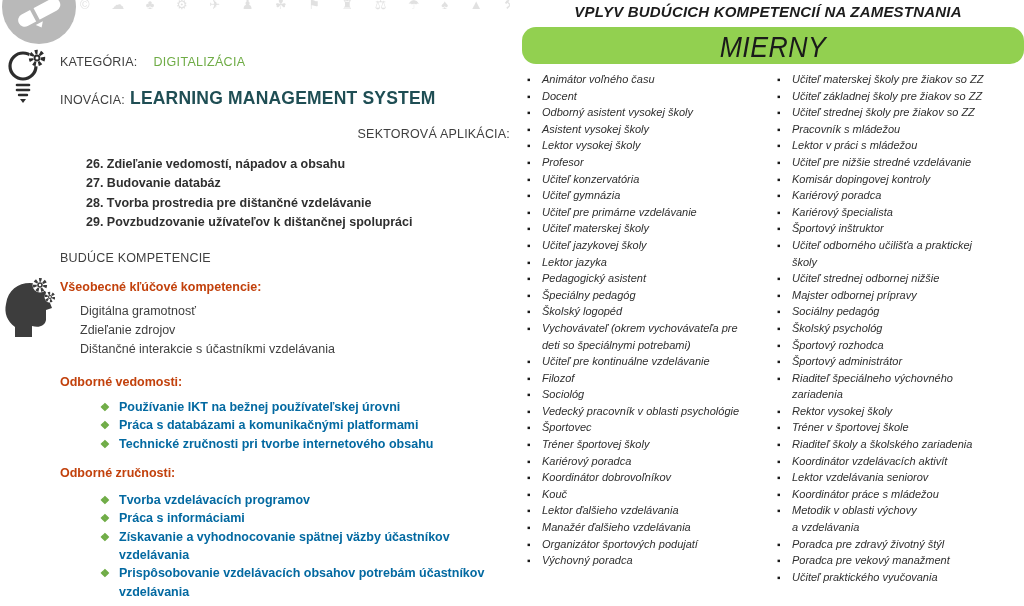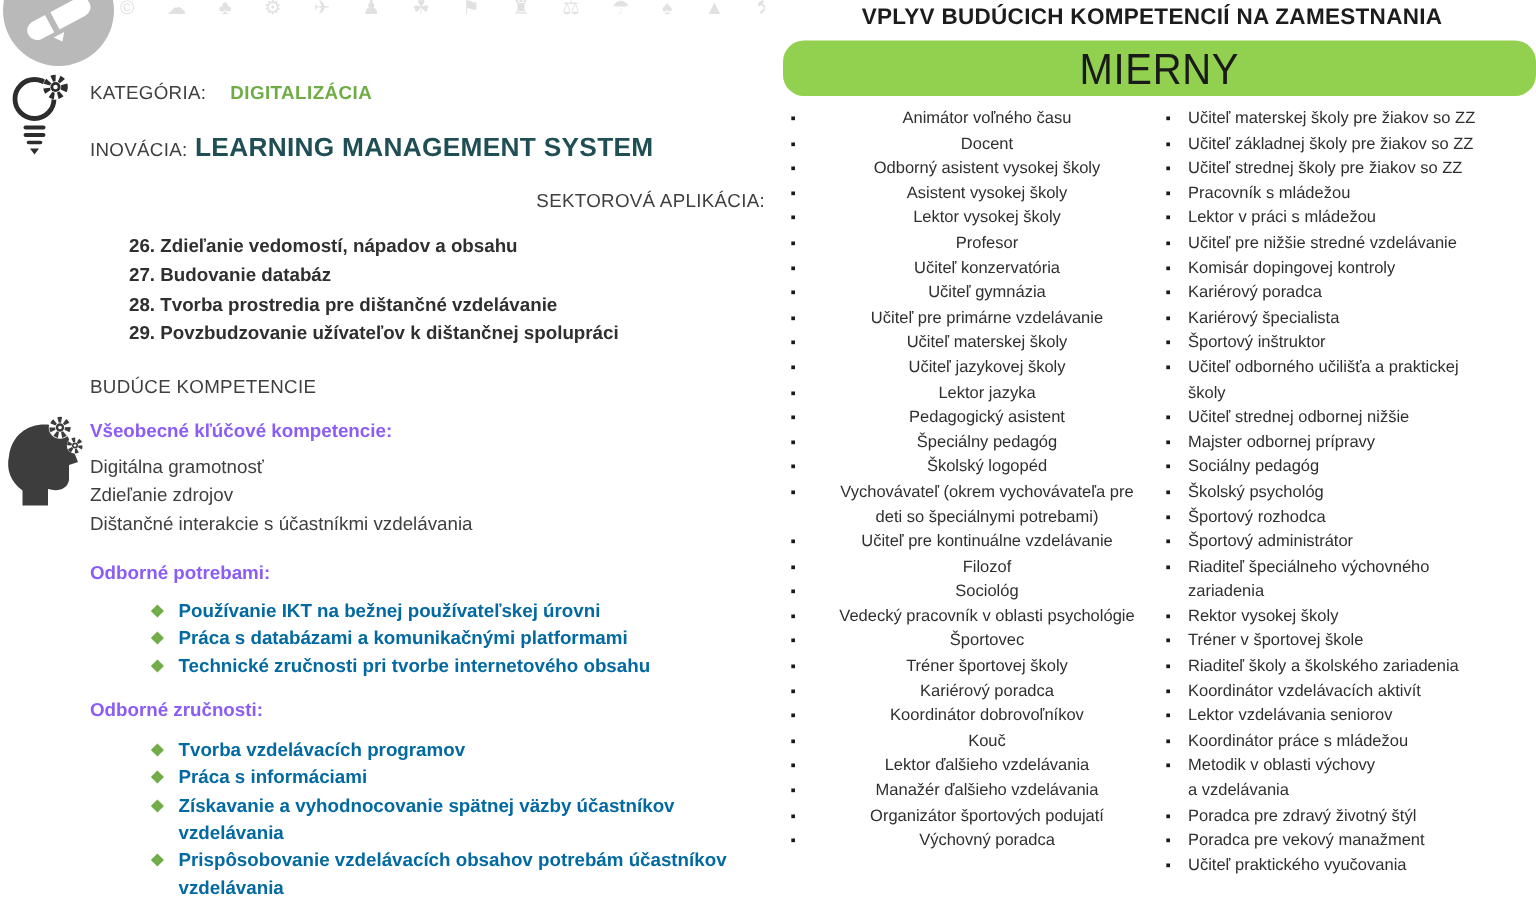--- a/index.html
+++ b/index.html
@@ -18,59 +18,59 @@
   }
 
   
   .left-icon-bulb { position:absolute; left:7px; top:46px; }
   .left-icon-head { position:absolute; left:3px; top:276px; }
 
   .left-text { position:absolute; left:60px; top:55px; width:450px; font-size:12.5px; }
 
   .inline-row { white-space:nowrap; }
   .lbl { color:#3f3f3f; letter-spacing:.2px; }
-  .cat-value { font-weight:bold; color:#6fac46; margin-left:16px; letter-spacing:.3px; }
+  .cat-value { font-weight:normal; color:#6fac46; margin-left:16px; letter-spacing:.3px; }
   .innovation-row { margin-top:19px; }
   .inn-value { font-weight:bold; color:#1f4e54; font-size:17.5px; margin-left:5px; letter-spacing:.2px; }
   .sector-label { margin-top:18px;text-align:right; }
   ul { list-style:none; }
   .sector-list { margin-top:14px; margin-left:26px; font-weight:bold; color:#2f2f2f; }
   .sector-list li { line-height:19.3px; }
   .future-label { margin-top:19px; }
-  .sub-heading { margin-top:15px; font-weight:bold; color:#8b5cf6; }
-  .plain-list { margin-top:8px; }
+  .sub-heading { margin-top:15px; font-weight:bold; color:#c2410c; }
+  .plain-list { margin-top:8px;margin-left:20px; }
   .plain-list li { line-height:19px; }
   .kn-heading { margin-top:16px; }
   .diamond-list { margin-top:9px; margin-left:40px; }
   .diamond-list li {
     position:relative; padding-left:19px; line-height:18.3px;
     font-weight:bold; color:#0369a1; white-space:pre-line;
   }
   .diamond-list .bullet { position:absolute; left:0; top:0; }
   .diamond-list .bullet::before { content:"\2756"; color:#6fac46; font-size:11px; }
   .sk-heading { margin-top:13px; }
   .sk-list { margin-top:11px; }
 
   
-  .right-panel { position:absolute; left:512px; top:0; width:512px; height:452px; }
+  .right-panel { position:absolute; left:512px; top:0; width:512px; height:452px;font-style:italic; }
   .rp-title {
     position:absolute; left:0; top:3px; width:512px; text-align:center;
     font-size:15px; font-weight:bold; color:#1c1c1c; letter-spacing:.2px;
   }
   .level-bar {
     position:absolute; left:10px; top:27px; width:502px; height:37px;
     background:#92d050; display:flex; align-items:flex-end; justify-content:center;border-radius:14px;
   }
   .level-bar span {
     font-size:29px; font-weight:500; color:#1a1a1a; letter-spacing:.5px;
     transform:scaleX(.92);
   }
   .occ-cols { position:absolute; left:0; top:71px; width:512px; display:flex; }
   .occ-list { width:248px; }
-  .occ-list.col1 { margin-left:14px;text-align:center; }
+  .occ-list.col1 { margin-left:14px; }
   .occ-list.col2 { margin-left:2px; }
   .occ-list li {
     position:relative; padding-left:16px; font-size:11px; line-height:16.6px;
     color:#2f2f2f; white-space:pre-line;
   }
   .occ-list .bullet { position:absolute; left:1px; top:0; }
   .occ-list .bullet::before { content:"\25AA"; font-size:10px; color:#1a1a1a; }
 
   svg { display:block; }
 </style>
@@ -138,21 +138,21 @@
         <li><span class="li-text">28. Tvorba prostredia pre dištančné vzdelávanie</span></li>
         <li><span class="li-text">29. Povzbudzovanie užívateľov k dištančnej spolupráci</span></li>
       </ul>
     <div class="lbl future-label">BUDÚCE KOMPETENCIE</div>
     <div class="sub-heading">Všeobecné kľúčové kompetencie:</div>
     <ul class="plain-list">
         <li><span class="li-text">Digitálna gramotnosť</span></li>
         <li><span class="li-text">Zdieľanie zdrojov</span></li>
         <li><span class="li-text">Dištančné interakcie s účastníkmi vzdelávania</span></li>
       </ul>
-    <div class="sub-heading kn-heading">Odborné potrebami:</div>
+    <div class="sub-heading kn-heading">Odborné vedomosti:</div>
     <ul class="diamond-list">
         <li><span class="bullet"></span><span class="li-text">Používanie IKT na bežnej používateľskej úrovni</span></li>
         <li><span class="bullet"></span><span class="li-text">Práca s databázami a komunikačnými platformami</span></li>
         <li><span class="bullet"></span><span class="li-text">Technické zručnosti pri tvorbe internetového obsahu</span></li>
       </ul>
     <div class="sub-heading sk-heading">Odborné zručnosti:</div>
     <ul class="diamond-list sk-list">
         <li><span class="bullet"></span><span class="li-text">Tvorba vzdelávacích programov</span></li>
         <li><span class="bullet"></span><span class="li-text">Práca s informáciami</span></li>
         <li><span class="bullet"></span><span class="li-text">Získavanie a vyhodnocovanie spätnej väzby účastníkov vzdelávania</span></li>

